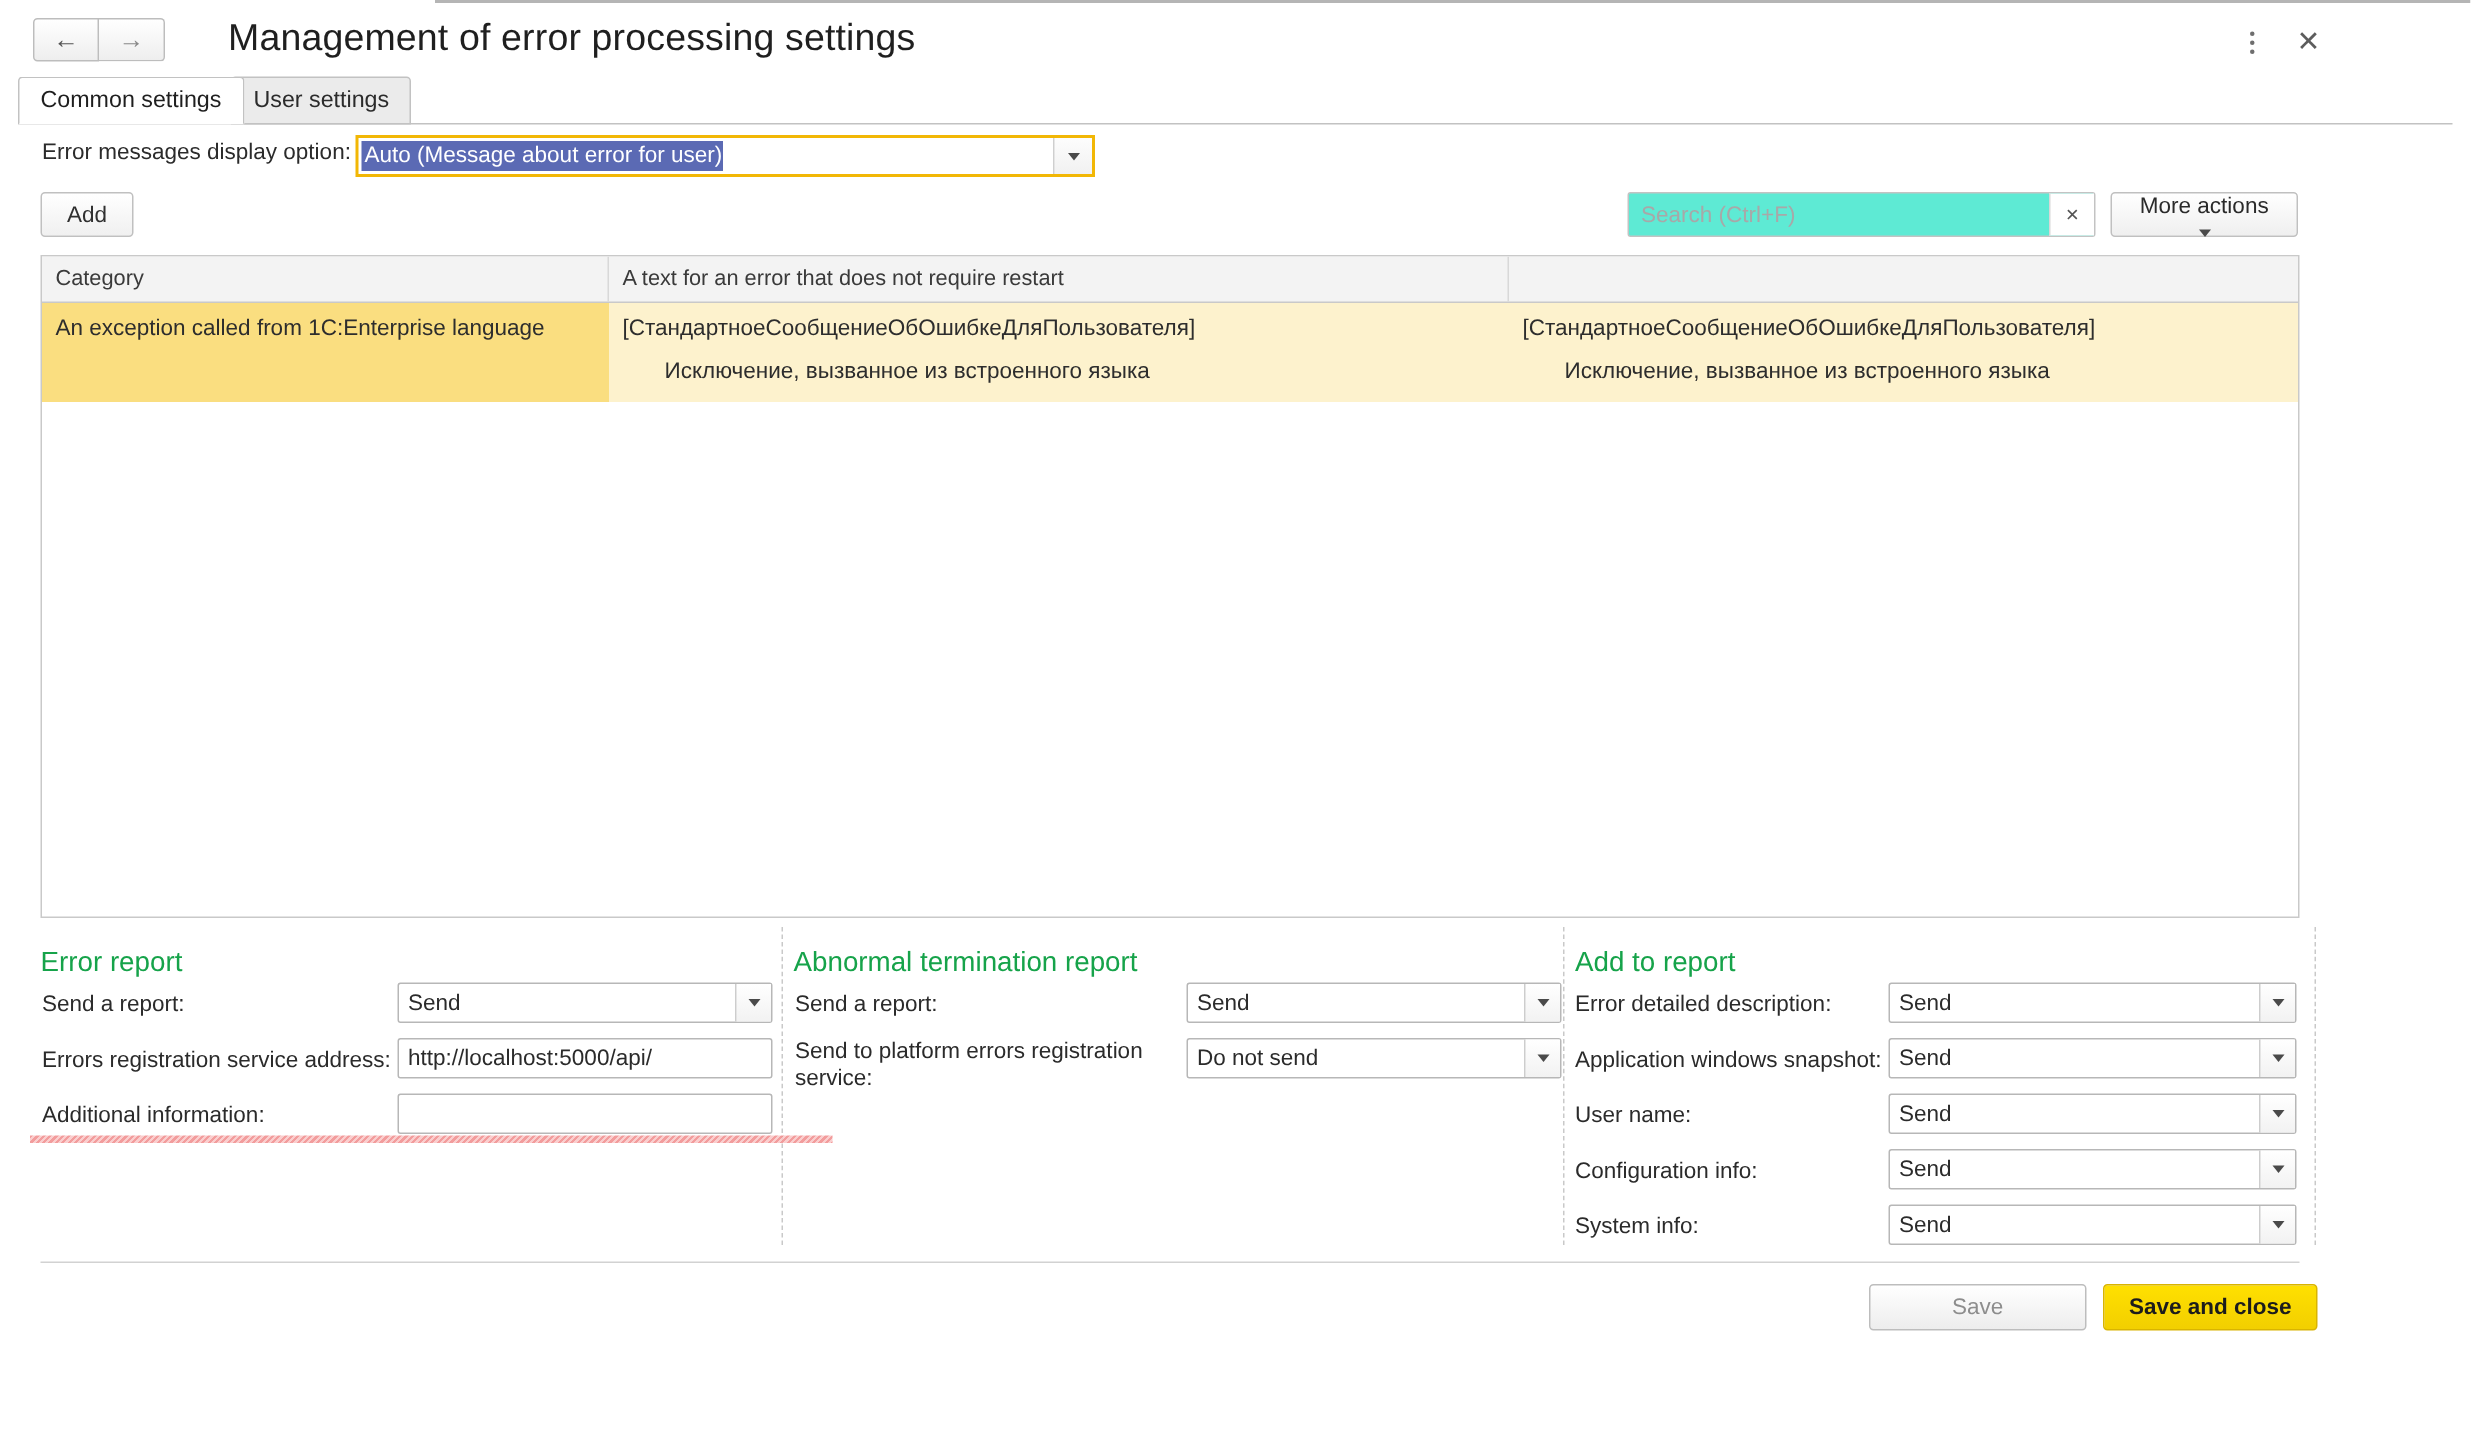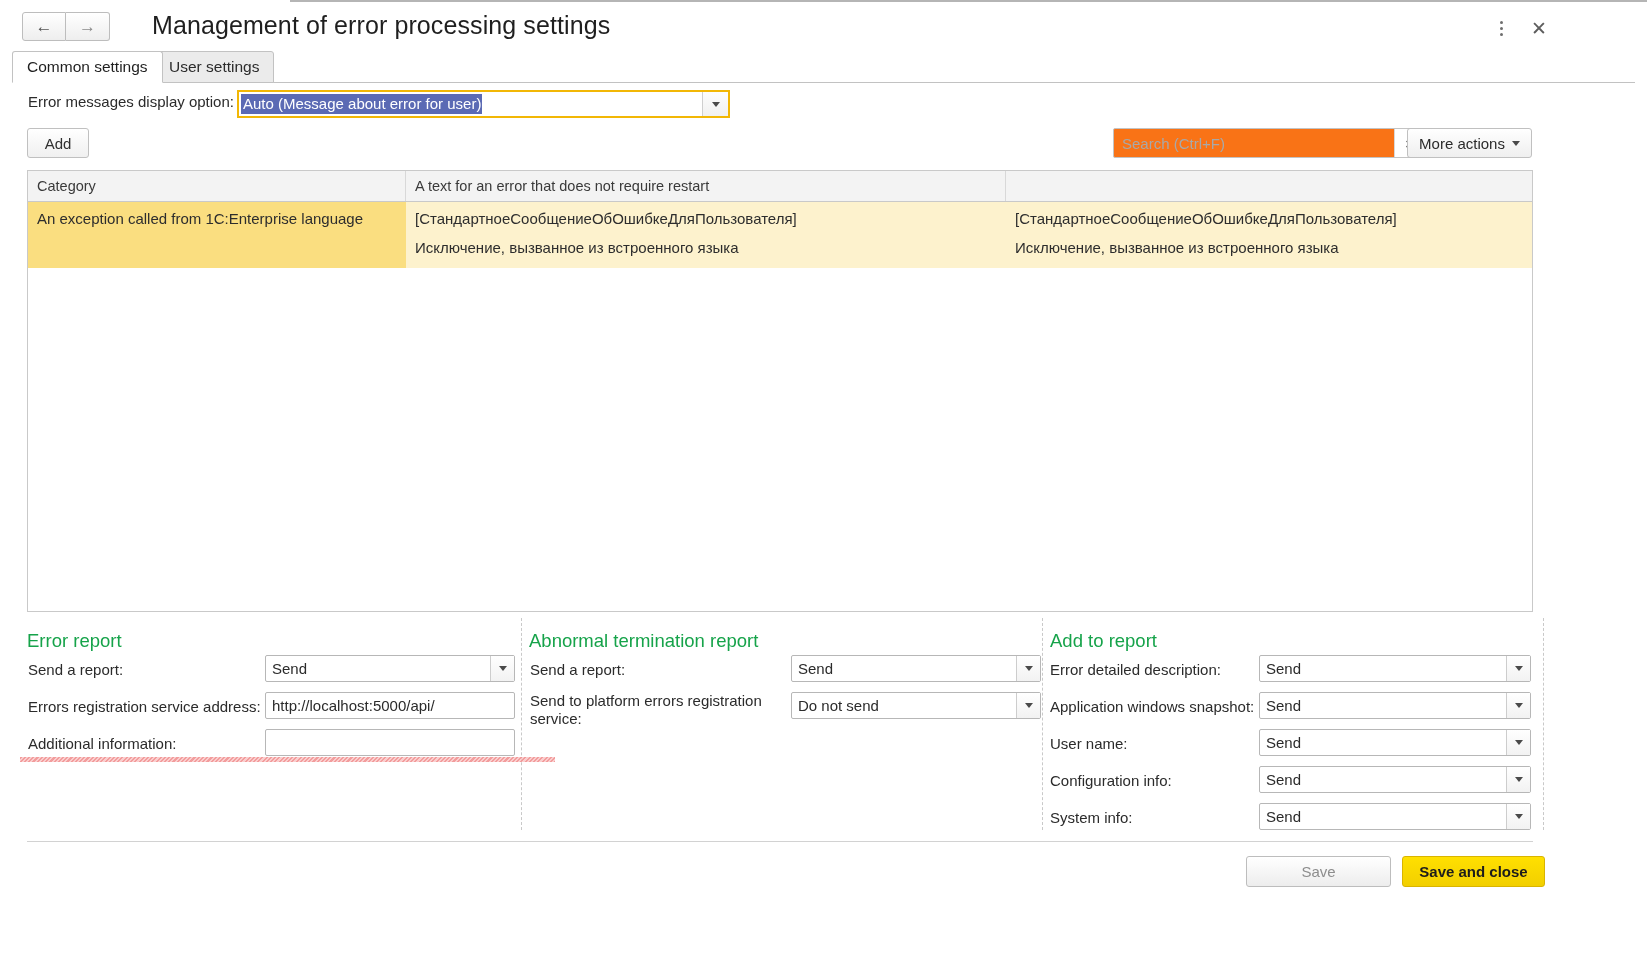--- a/index.html
+++ b/index.html
@@ -119,41 +119,41 @@
     width: 62px; height: 30px;
     border: 1px solid #c0c0c0; border-radius: 3px;
     background: linear-gradient(#ffffff,#f0f0f0);
     display: flex; align-items: center; justify-content: center;
     font-size: 15px; color: #303030;
   }
   .searchwrap {
     position: absolute; left: 1085px; top: 128px;
     width: 312px; height: 30px;
     display: flex;
-    border: 1px solid #c3c3c3; background: #f97316; border-radius: 2px; margin-left: 28px;
+    border: 1px solid #c3c3c3; background: #5eead4; border-radius: 2px;
   }
   .searchwrap input {
     flex: 1 1 auto; border: none; outline: none;
     padding: 0 8px; font-size: 15px;
     font-family: "Liberation Sans", sans-serif;
     color: #2b2b2b; background: transparent;
   }
   .searchwrap input::placeholder { color: #a8a8a8; }
   .searchclear {
     width: 30px; border-left: 1px solid #d8d8d8;
     display: flex; align-items: center; justify-content: center;
     color: #555; font-size: 15px; background: #ffffff;
   }
   .moreactions {
     position: absolute; left: 1407px; top: 128px;
     width: 125px; height: 30px;
     border: 1px solid #c0c0c0; border-radius: 3px;
     background: linear-gradient(#ffffff,#efefef);
-    display: flex; align-items: center; justify-content: center; gap: 7px;
-    font-size: 15px; color: #2b2b2b;
+    display: flex; align-items: center; justify-content: space-between; gap: 7px;
+    font-size: 15px; color: #2b2b2b; flex-direction: column;
   }
 
   
   .tablebox {
     position: absolute; left: 27px; top: 170px;
     width: 1506px; height: 442px;
     border: 1px solid #c9c9c9;
     background: #ffffff;
     overflow: hidden;
   }
@@ -176,21 +176,21 @@
   .td {
     padding: 9px 9px 0 9px;
     font-size: 15px; color: #2d2d2d;
     overflow: hidden;
     line-height: 1.05;
   }
   .td.c0 { width: 378px; background: #fade80; }
   .td.c1 { width: 600px; background: #fdf2cd; }
   .td.c2 { flex: 1 1 auto; background: #fdf2cd; }
   .td .l1 { margin-bottom: 13px; white-space: nowrap; }
-  .td .l2 { white-space: nowrap; }
+  .td .l2 { white-space: nowrap; margin-left: 28px; }
 
   
   .cols { position: absolute; left: 0; top: 618px; width: 1327px; height: 212px; }
   .colsep {
     position: absolute; top: 0; width: 0; height: 212px;
     border-left: 1px dashed #c9c9c9;
   }
   .sep1 { left: 521px; }
   .sep2 { left: 1042px; }
   .sep3 { left: 1543px; }

